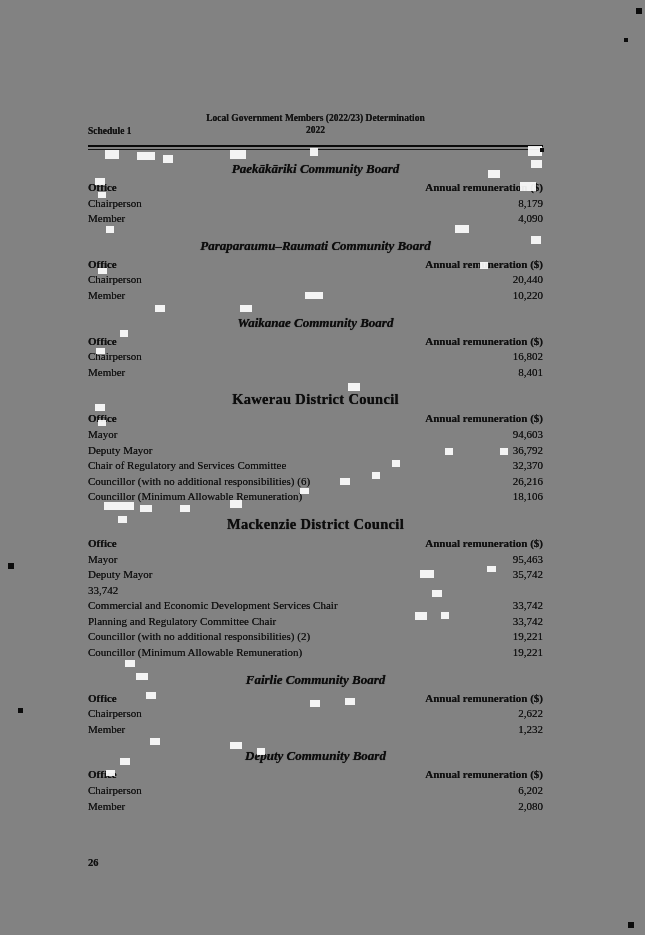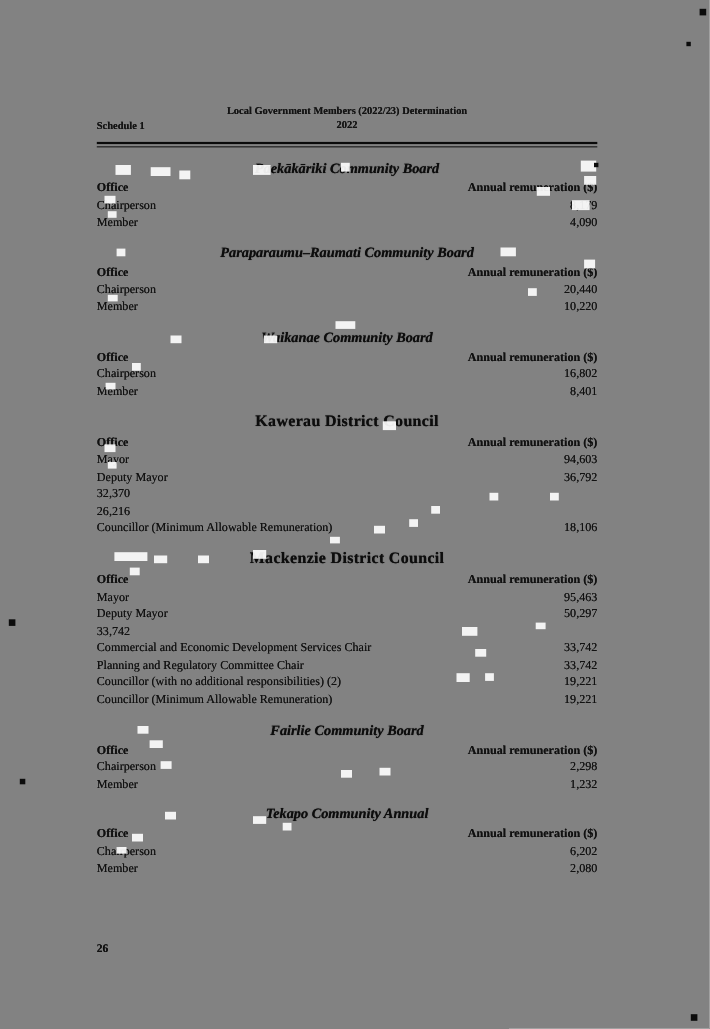--- a/index.html
+++ b/index.html
@@ -8,21 +8,21 @@
   .page {
     position:relative; width:645px; height:935px;
     background:#828282; overflow:hidden; color:#101010;
   }
   .content {
     position:absolute; left:88px; top:97px; width:455px;
   }
   .doc-header { position:relative; height:30px; }
   .hdr-center {
     text-align:center; font-weight:bold; font-size:9.5px; line-height:11.5px;
-    color:#141414; text-shadow:0 0 0.6px rgba(10,10,10,0.85);
+    color:#141414; text-shadow:0 0 0.6px rgba(10,10,10,0.85);margin-top:16px;
   }
   .hdr-left {
     position:absolute; left:0; bottom:7px; font-weight:bold; font-size:9.5px;
     color:#141414; text-shadow:0 0 0.6px rgba(10,10,10,0.85);
   }
   .rule {
     height:5px; border-top:2.5px solid #0a0a0a; border-bottom:1.5px solid #151515;
     margin-top:2px;
   }
   .section { margin-top:11px; }
@@ -119,44 +119,46 @@
     </div>
   <div class="row">
             <span class="office-cell">Mayor</span>
             <span class="amount-cell">94,603</span>
           </div>
           <div class="row">
             <span class="office-cell">Deputy Mayor</span>
             <span class="amount-cell">36,792</span>
           </div>
           <div class="row">
+            <span class="office-cell">Chair of Regulatory and Services Committee</span>
             <span class="amount-cell">32,370</span>
           </div>
           <div class="row">
+            <span class="office-cell">Councillor (with no additional responsibilities) (6)</span>
             <span class="amount-cell">26,216</span>
           </div>
           <div class="row">
             <span class="office-cell">Councillor (Minimum Allowable Remuneration)</span>
             <span class="amount-cell">18,106</span>
           </div>
         </div>
 
   <div class="section">
     <div class="section-title council">Mackenzie District Council</div>
     <div class="row head">
       <span class="office-cell">Office</span>
       <span class="amount-cell">Annual remuneration ($)</span>
     </div>
   <div class="row">
             <span class="office-cell">Mayor</span>
             <span class="amount-cell">95,463</span>
           </div>
           <div class="row">
             <span class="office-cell">Deputy Mayor</span>
-            <span class="amount-cell">50,297</span>
+            <span class="amount-cell">35,742</span>
           </div>
           <div class="row">
             <span class="amount-cell">33,742</span>
           </div>
           <div class="row">
             <span class="office-cell">Commercial and Economic Development Services Chair</span>
             <span class="amount-cell">33,742</span>
           </div>
           <div class="row">
             <span class="office-cell">Planning and Regulatory Committee Chair</span>
@@ -173,30 +175,30 @@
         </div>
 
   <div class="section">
     <div class="section-title board">Fairlie Community Board</div>
     <div class="row head">
       <span class="office-cell">Office</span>
       <span class="amount-cell">Annual remuneration ($)</span>
     </div>
   <div class="row">
             <span class="office-cell">Chairperson</span>
-            <span class="amount-cell">2,298</span>
+            <span class="amount-cell">2,622</span>
           </div>
           <div class="row">
             <span class="office-cell">Member</span>
             <span class="amount-cell">1,232</span>
           </div>
         </div>
 
   <div class="section">
-    <div class="section-title board">Tekapo Community Annual</div>
+    <div class="section-title board">Deputy Community Board</div>
     <div class="row head">
       <span class="office-cell">Office</span>
       <span class="amount-cell">Annual remuneration ($)</span>
     </div>
   <div class="row">
             <span class="office-cell">Chairperson</span>
             <span class="amount-cell">6,202</span>
           </div>
           <div class="row">
             <span class="office-cell">Member</span>

